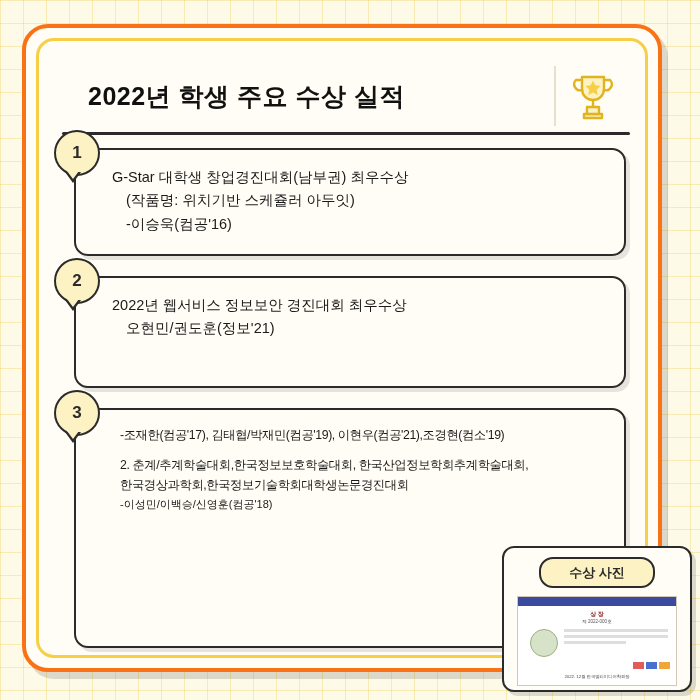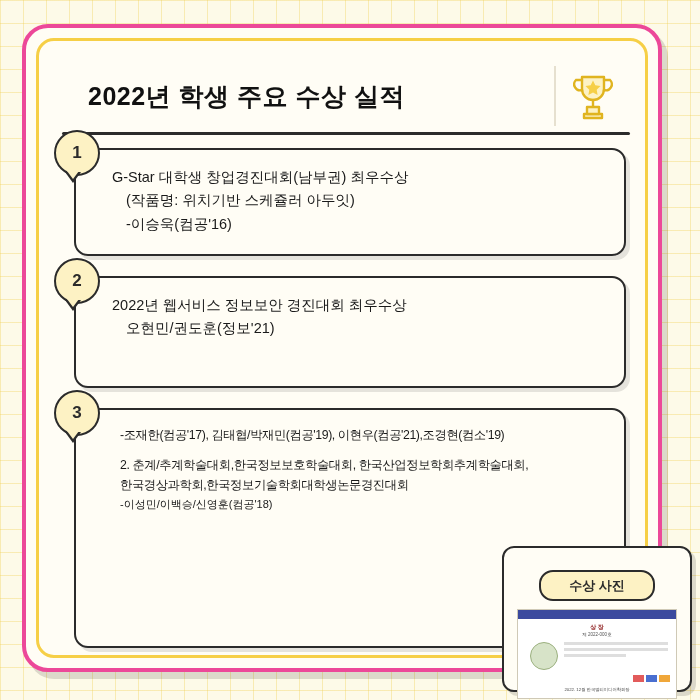--- a/index.html
+++ b/index.html
@@ -16,21 +16,21 @@
     background-image:
       linear-gradient(to right, rgba(240,210,90,.38) 1px, transparent 1px),
       linear-gradient(to bottom, rgba(240,210,90,.38) 1px, transparent 1px);
     background-size:23px 23px;
   }
   .card{
     position:absolute;
     left:22px;top:24px;
     width:640px;height:648px;
     background:#fffdf5;
-    border:4px solid #ec4899;
+    border:4px solid #f97316;
     border-radius:26px;
     box-shadow:6px 7px 0 rgba(0,0,0,.13);
     box-sizing:border-box;
     overflow:hidden;
   }
   .card-inner{
     position:absolute;inset:10px;
     border:3px solid #f6cf46;
     border-radius:18px;
     box-sizing:border-box;
@@ -96,21 +96,21 @@
   .gap{height:10px;}
   
   .photo-card{
     position:absolute;right:8px;bottom:8px;
     width:190px;height:146px;
     background:#fffdf5;
     border:2.5px solid #2b2b2b;
     border-radius:12px;
     box-shadow:4px 4px 0 rgba(0,0,0,.13);
     box-sizing:border-box;
-    padding:22px 10px;
+    padding:9px 10px;
     z-index:5;
   }
   .photo-pill{
     margin:0 auto;width:112px;height:27px;border-radius:14px;
     background:#fdf2c4;border:2px solid #2b2b2b;
     display:flex;align-items:center;justify-content:center;
     font-size:13px;font-weight:bold;color:#2b2b2b;
   }
   .cert{
     margin:8px auto 0;width:158px;height:88px;

